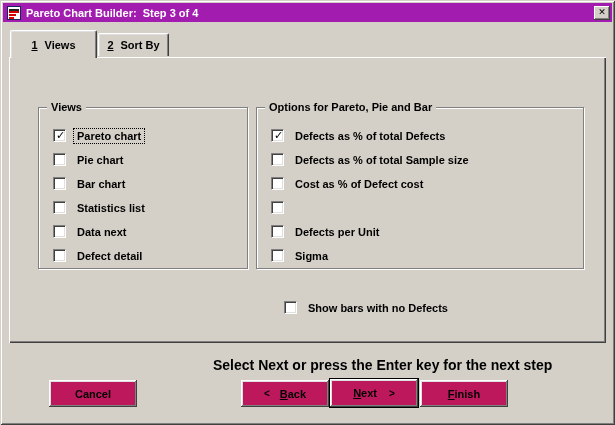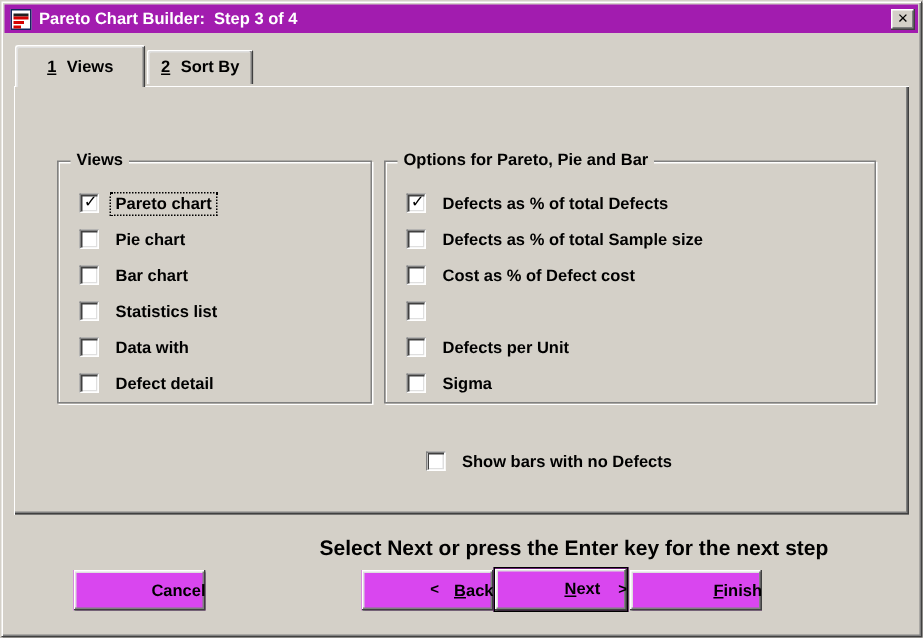--- a/index.html
+++ b/index.html
@@ -89,25 +89,25 @@
     padding:1px 3px;cursor:default;
   }
   .focus{outline:1px dotted #000;}
   .showbars{position:absolute;left:275px;top:231px;margin-top:13px;}
   
   .instruction{
     position:absolute;left:213px;top:357px;
     font-size:14px;font-weight:bold;color:#000;white-space:nowrap;
   }
   .btn{
-    position:absolute;height:27px;width:88px;background:#d946ef;
+    position:absolute;height:27px;width:88px;background:#be185d;
     box-shadow: inset -1px -1px 0 #404040, inset 1px 1px 0 #ffffff,
                 inset -2px -2px 0 #808080, inset 2px 2px 0 #dfdfdf;
     font-size:11px;font-weight:bold;color:#000;
-    display:flex;align-items:center;justify-content:flex-end;
+    display:flex;align-items:center;justify-content:center;
     box-sizing:border-box;cursor:default;white-space:pre;
   }
   .btn .ul{text-decoration:underline;}
   .btn-cancel{left:49px;top:380px;}
   .btn-back{left:241px;top:380px;}
   .btn-next{left:329px;top:378px;width:90px;height:30px;border:1px solid #000;}
   .btn-finish{left:420px;top:380px;}
   .arrow{font-size:10px;}
   .arrow-back{margin-right:10px;}
   .arrow-next{margin-left:12px;}
@@ -163,21 +163,21 @@
         <div class="row">
           <span class="cb">
               <span class="mark"></span>
             </span>
           <span class="cblabel">Statistics list</span>
         </div>
         <div class="row">
           <span class="cb">
               <span class="mark"></span>
             </span>
-          <span class="cblabel">Data with</span>
+          <span class="cblabel">Data next</span>
         </div>
         <div class="row">
           <span class="cb">
               <span class="mark"></span>
             </span>
           <span class="cblabel">Defect detail</span>
         </div>
       </div>
     </div>
 

